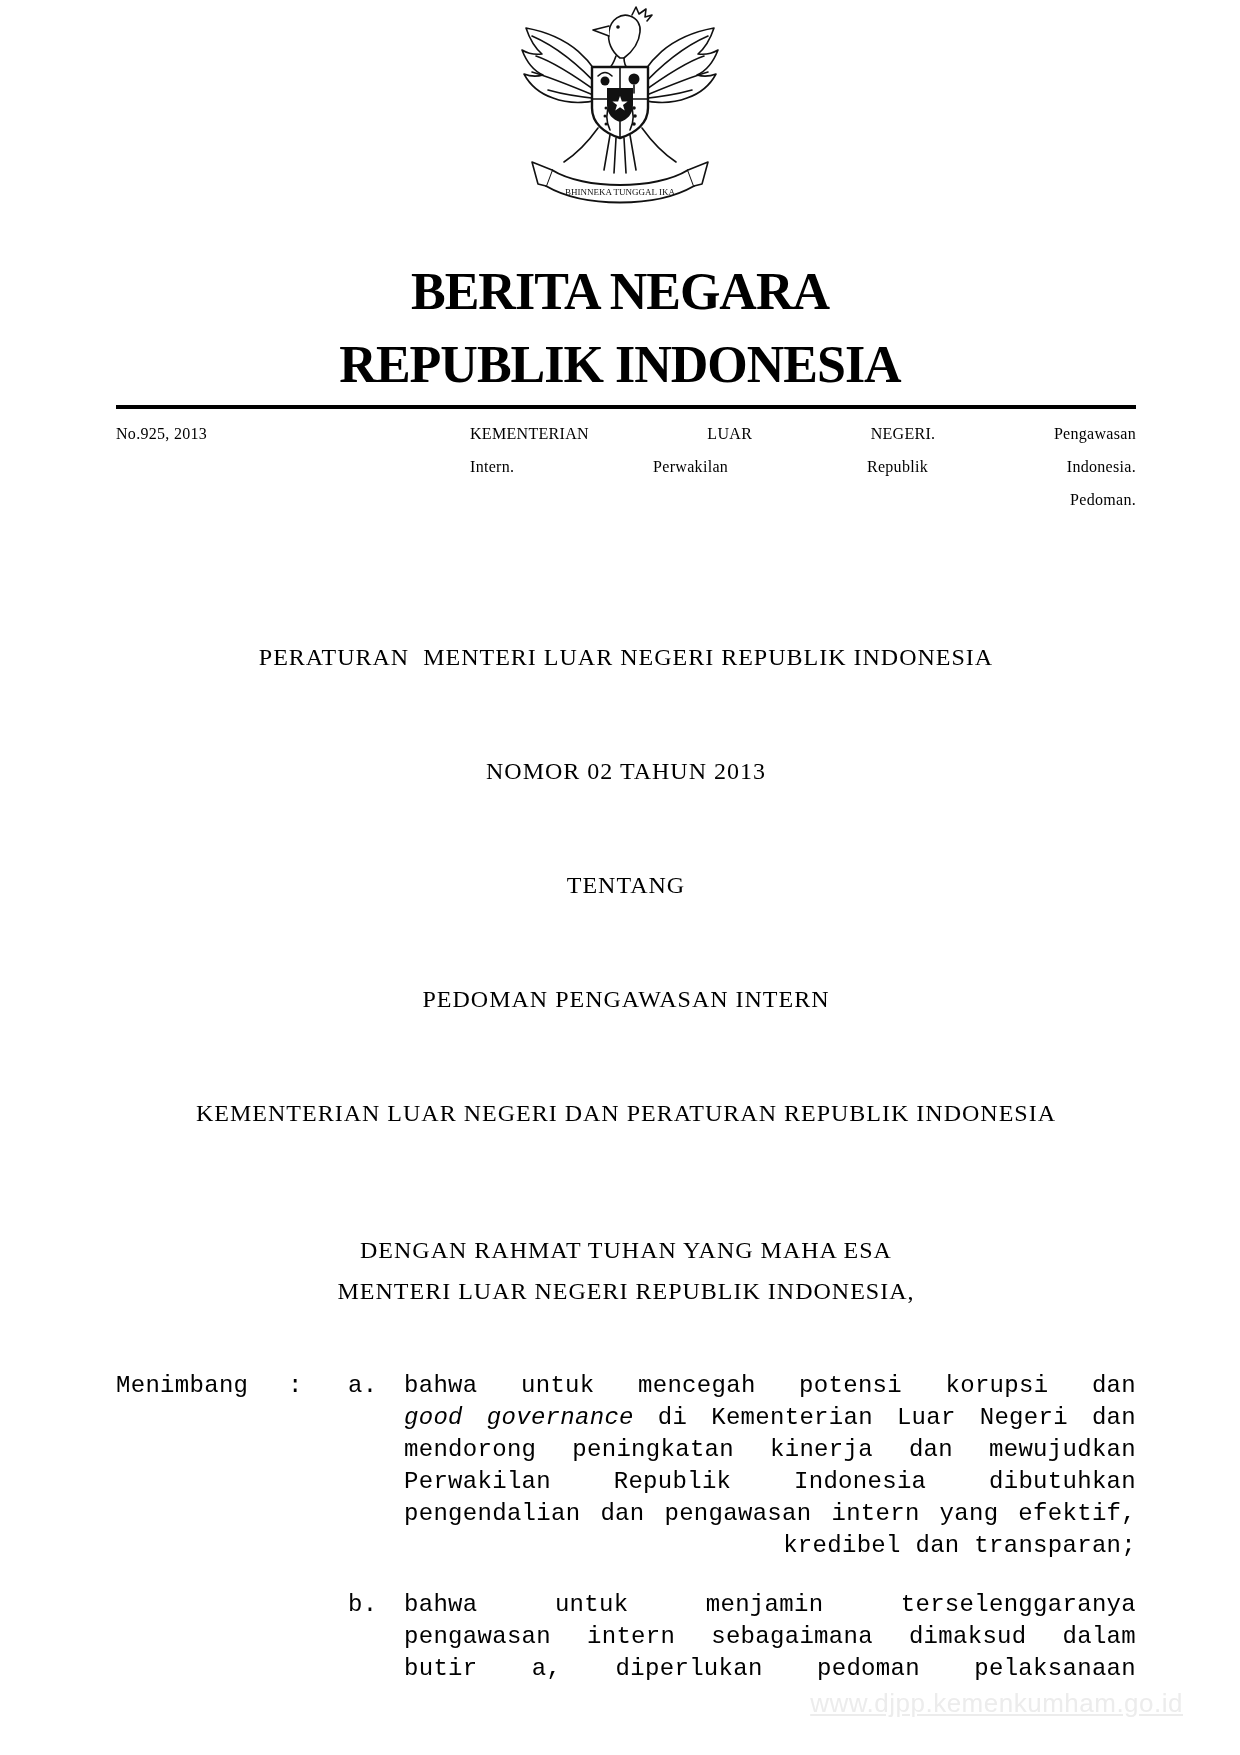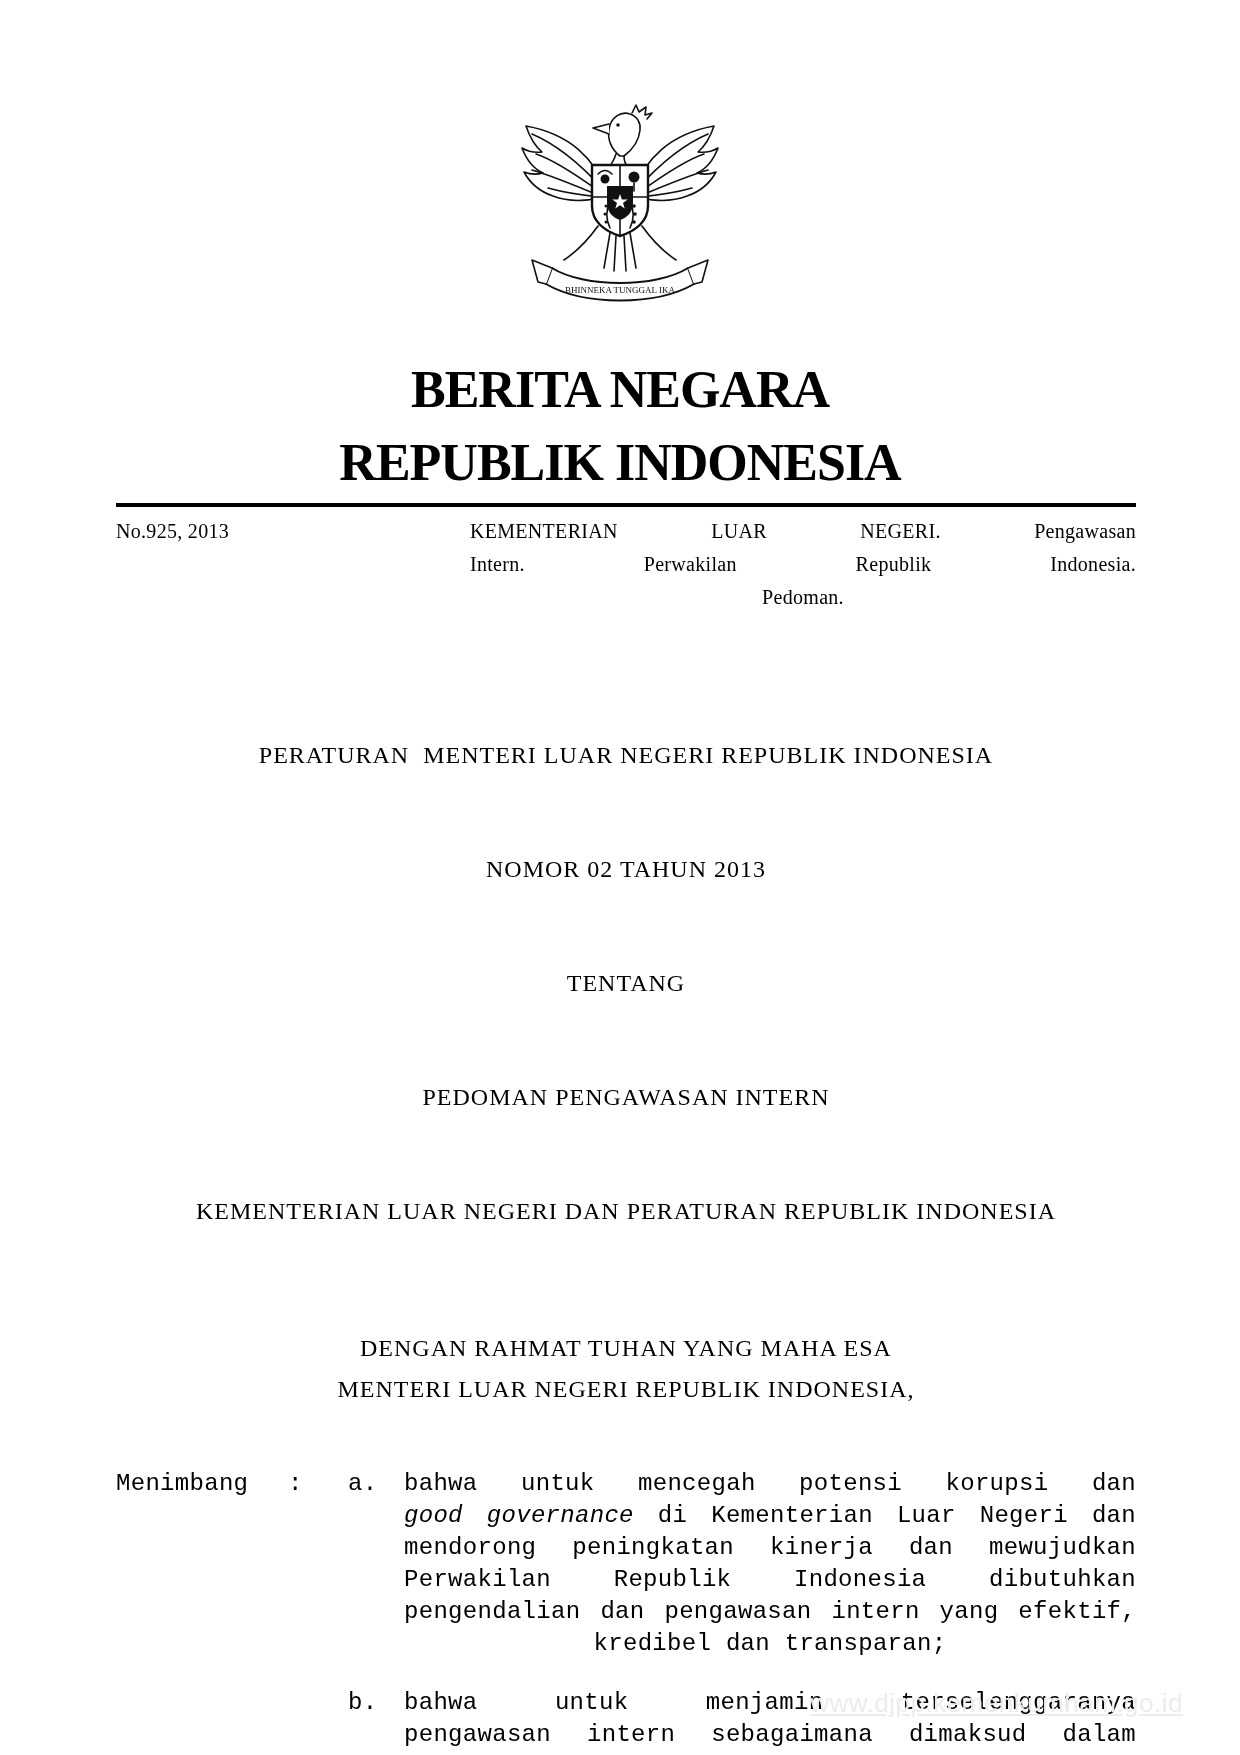--- a/index.html
+++ b/index.html
@@ -6,21 +6,21 @@
   html,body { background:#ffffff; }
   .page {
     position:relative;
     width:1240px; height:1755px;
     margin:0 auto;
     background:#ffffff;
     color:#000000;
     font-family:"Liberation Serif","DejaVu Serif",serif;
     overflow:hidden;
   }
-  .emblem-wrap { padding-top:98px; text-align:center; }
+  .emblem-wrap { text-align:center; }
   .emblem-wrap svg { display:inline-block; }
 
   .masthead {
     margin-top:46px;
     text-align:center;
     font-weight:bold;
     font-size:52px;
     line-height:73px;
     letter-spacing:-1px;
     white-space:nowrap;
@@ -28,29 +28,29 @@
 
   .rule {
     height:4px;
     background:#000000;
     margin:4px 104px 0 116px;
   }
 
   .gazette-row {
     display:flex;
     margin:8px 104px 4px 116px;
-    font-size:20px;
+    font-size:16px;
     line-height:33px;
     letter-spacing:0.3px;
   }
   .gazette-no { width:354px; flex:0 0 auto; }
   .gazette-subject { flex:1 1 auto; }
 
   .jline  { text-align:justify; text-align-last:justify; }
-  .jlast  { text-align:center; }
+  .jlast  { text-align:right; }
 
   .law-title {
     margin:46px 104px 0 116px;
     text-align:center;
     font-size:24px;
     line-height:38px;
     letter-spacing:1px;
     white-space:pre-wrap;
   }
   .invocation {

